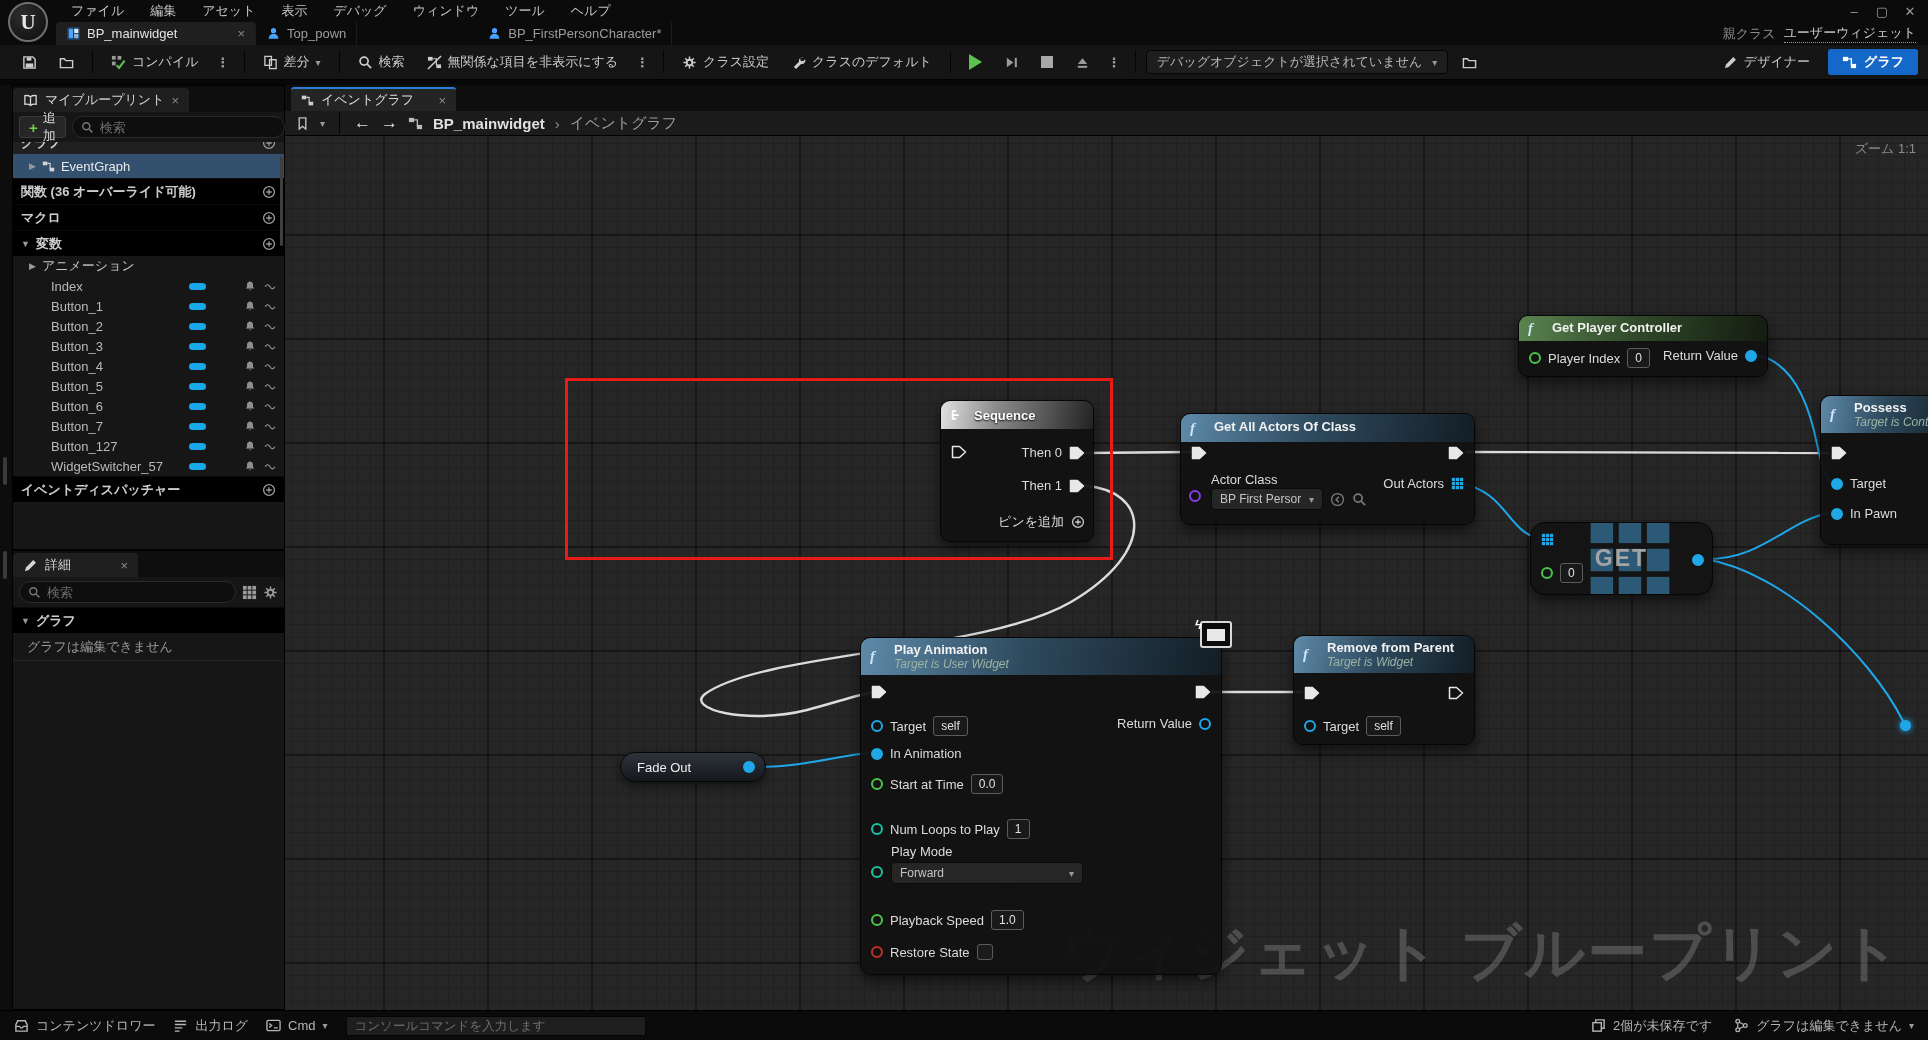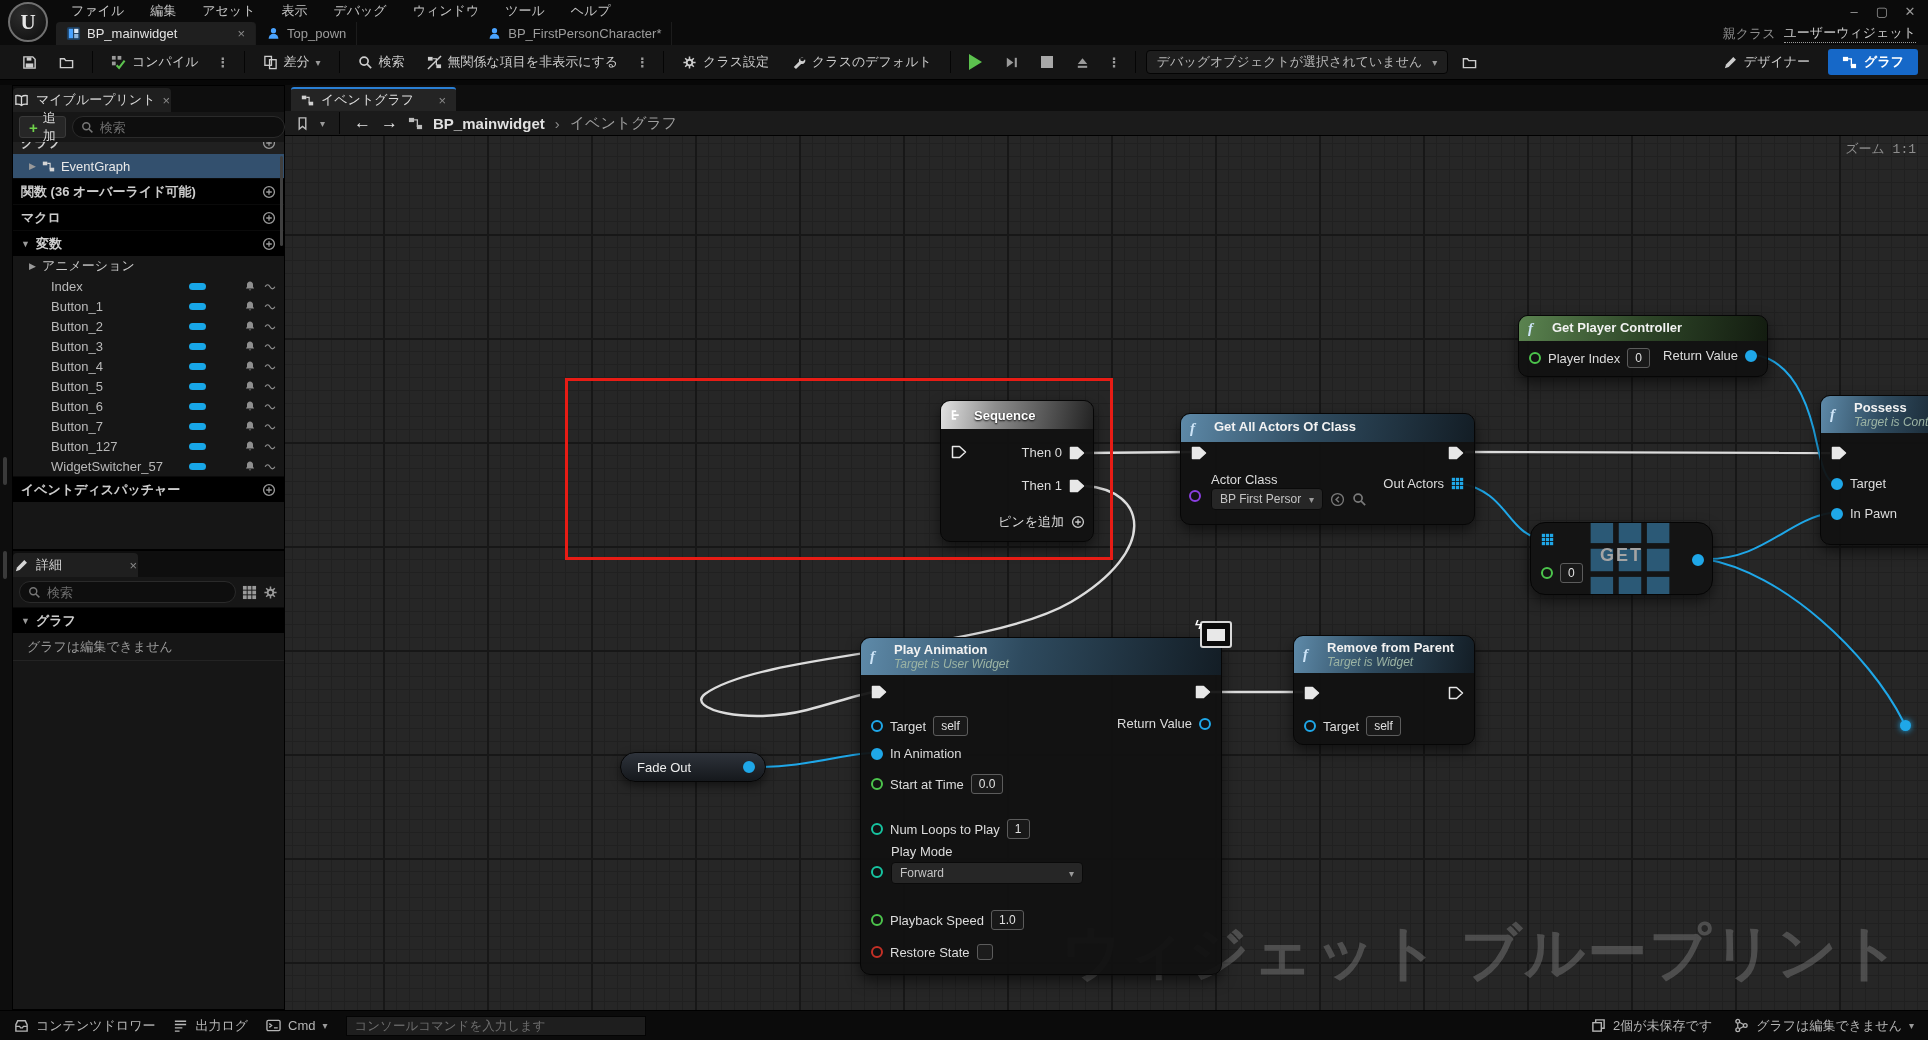--- a/index.html
+++ b/index.html
@@ -32,21 +32,21 @@
   .dbg-drop{display:flex;align-items:center;gap:10px;background:#1e1e1e;border:1px solid #040404;border-radius:4px;height:24px;padding:0 10px;color:#b9b9b9;min-width:290px;}
   .tb-right{margin-left:auto;display:flex;align-items:center;gap:10px;}
   .graph-btn{display:flex;align-items:center;gap:7px;background:#1668c8;color:#fff;border-radius:3px;height:26px;padding:0 14px;font-weight:bold;}
   
   .content{position:absolute;left:0;top:80px;right:0;bottom:30px;background:#070707;display:flex;padding-top:5px;}
   .edge{width:12px;background:#0d0d0d;position:relative;}
   .edge i{position:absolute;left:3px;width:4px;height:28px;background:#3a3a3a;border-radius:2px;display:block;}
   .sidebar{width:273px;display:flex;flex-direction:column;}
   .panel{background:#161616;border:1px solid #000;}
   .ptabs{height:26px;background:#0e0e0e;display:flex;align-items:flex-end;}
-  .ptab{height:24px;background:#1f1f1f;border-radius:4px 4px 0 0;display:flex;align-items:center;gap:7px;padding:0 1px;color:#d6d6d6;min-width:150px;}
+  .ptab{height:24px;background:#1f1f1f;border-radius:4px 4px 0 0;display:flex;align-items:center;gap:7px;padding:0 10px;color:#d6d6d6;min-width:150px;}
   .ptab .x{margin-left:auto;color:#8a8a8a;}
   .mybp-tb{height:30px;display:flex;align-items:center;gap:6px;padding:0 6px;}
   .addbtn{display:flex;align-items:center;gap:5px;background:#262626;border:1px solid #3a3a3a;border-radius:3px;height:22px;padding:0 9px;color:#d8d8d8;}
   .addbtn .pl{color:#6fd24a;font-weight:bold;font-size:15px;line-height:1;}
   .searchpill{flex:1;display:flex;align-items:center;gap:6px;background:#0e0e0e;border:1px solid #2a2a2a;border-radius:11px;height:22px;padding:0 8px;color:#777;}
   .searchpill input{flex:1;background:transparent;border:none;outline:none;color:#cfcfcf;font-size:13px;min-width:10px;}
   .searchpill input::placeholder{color:#6f6f6f;}
   .tree{position:relative;}
   .shead{height:26px;background:#000000;border-top:1px solid #0a0a0a;display:flex;align-items:center;gap:6px;padding:0 8px;color:#cdcdcd;font-weight:bold;}
   .shead .plus{margin-left:auto;color:#9a9a9a;}
@@ -72,21 +72,21 @@
   .bc-cur{color:#9d9d9d;font-size:15px;}
   .arrow{color:#e4e4e4;font-size:17px;font-weight:bold;}
   .canvas{position:relative;flex:1;overflow:hidden;background-color:#262626;
     background-image:
       linear-gradient(#171717 2px,transparent 2px),linear-gradient(90deg,#171717 2px,transparent 2px),
       linear-gradient(#202020 1px,transparent 1px),linear-gradient(90deg,#202020 1px,transparent 1px);
     background-size:104px 104px,104px 104px,13px 13px,13px 13px;background-position:-6px -6px;}
   .wires{position:absolute;left:0;top:0;z-index:2;}
   .we{stroke:#dcdcdc;stroke-width:2.4;fill:none;}
   .wd{stroke:#1fa7e8;stroke-width:2;fill:none;}
-  .zoomlabel{position:absolute;top:4px;right:12px;color:#8d8d8d;z-index:6;font-family:Liberation Mono, monospace;}
+  .zoomlabel{position:absolute;top:4px;right:12px;color:#8d8d8d;z-index:6;}
   .comment-title{position:absolute;left:248px;top:104px;font-size:21px;font-weight:bold;color:#f2f2f2;z-index:3;letter-spacing:.5px;}
   .redrect{position:absolute;left:280px;top:242px;width:548px;height:182px;border:3px solid #e81c15;z-index:9;}
   .watermark{position:absolute;right:25px;bottom:16px;font-size:60px;font-weight:bold;color:rgba(140,140,140,.40);z-index:1;white-space:nowrap;letter-spacing:2px;}
   
   .node{position:absolute;background:rgba(17,17,17,.94);border:1px solid #060606;border-radius:10px;box-shadow:0 6px 14px rgba(0,0,0,.55);z-index:4;color:#d8d8d8;}
   .nhdr{display:grid;grid-template-columns:20px 1fr auto;align-items:center;column-gap:4px;padding:4px 9px;border-radius:9px 9px 0 0;min-height:28px;}
   .ntitle{font-weight:bold;color:#f2f2f2;grid-column:2;}
   .nsub{grid-column:2;font-style:italic;font-size:12px;color:#9cb4a4;font-weight:normal;}
   .hdr-red{background:linear-gradient(180deg,#bb3a2b,#5c150e);}
   .hdr-fn{background:linear-gradient(100deg,#5e8aa9 0%,#2e4a5e 45%,#131d25 100%);}
@@ -103,21 +103,21 @@
   .dpin{width:12px;height:12px;border-radius:50%;border:2.5px solid var(--c,#1fa7e8);}
   .dpin.fill{background:var(--c,#1fa7e8);}
   .c-blue{--c:#1fa7e8;} .c-green{--c:#4cc44c;} .c-teal{--c:#17c3a0;} .c-purple{--c:#8a3fe0;} .c-red{--c:#c33026;}
   .vbox{background:#191919;border:1px solid #5c5c5c;border-radius:3px;padding:0 7px;height:20px;line-height:19px;font-size:12px;color:#e0e0e0;min-width:16px;text-align:center;}
   .deleg{width:12px;height:12px;border:3px solid #e8402f;background:#2a0a06;}
   .ddrop{display:flex;align-items:center;justify-content:space-between;background:#262626;border:1px solid #0a0a0a;border-radius:4px;height:22px;padding:0 8px;color:#c4c4c4;font-size:12px;}
   .cbox{width:16px;height:16px;background:#1c1c1c;border:1px solid #5c5c5c;border-radius:3px;}
   .gridpin{width:13px;height:13px;color:#1fa7e8;}
   .getnode{position:absolute;left:1245px;top:386px;width:183px;height:73px;background:#141414;border:1px solid #050505;border-radius:15px;box-shadow:0 6px 14px rgba(0,0,0,.55);z-index:4;overflow:hidden;}
   .getwm{position:absolute;left:54px;top:-8px;width:90px;height:90px;color:#2d5d7c;opacity:.95;}
-  .gettxt{position:absolute;left:0;right:0;top:22px;text-align:center;font-size:18px;font-weight:bold;color:#a4a4a4;letter-spacing:2px;z-index:2;}
+  .gettxt{position:absolute;left:0;right:0;top:22px;text-align:center;font-size:23px;font-weight:bold;color:#a4a4a4;letter-spacing:2px;z-index:2;}
   .fadeout{position:absolute;left:335px;top:616px;width:146px;height:30px;background:linear-gradient(180deg,#2e333b,#15181c);border:1px solid #050505;border-radius:15px;display:flex;align-items:center;padding:0 10px 0 16px;color:#eee;z-index:4;box-shadow:0 4px 10px rgba(0,0,0,.5);}
   .fadeout .dpin{margin-left:auto;}
   .reroute{position:absolute;left:1615px;top:584px;width:11px;height:11px;border-radius:50%;background:#1fa7e8;z-index:5;box-shadow:0 0 6px #1fa7e8;}
   .monitor{position:absolute;left:915px;top:485px;width:32px;height:27px;z-index:10;background:#0b0b0b;border:2px solid #d8d8d8;border-radius:3px;display:flex;align-items:center;justify-content:center;}
   .monitor .scr{width:18px;height:12px;background:#e8e8e8;}
   .monitor .bolt{position:absolute;left:-7px;top:-6px;color:#fff;font-weight:bold;font-size:13px;}
   
   .statusbar{position:absolute;left:0;bottom:0;right:0;height:30px;background:#0b0b0b;border-top:1px solid #000;display:flex;align-items:center;gap:18px;padding:0 14px;z-index:30;color:#b5b5b5;}
   .sb-item{display:flex;align-items:center;gap:7px;}
   .consolebox{background:#1e1e1e;border:1px solid #040404;height:20px;width:300px;display:flex;align-items:center;padding:0 8px;}

